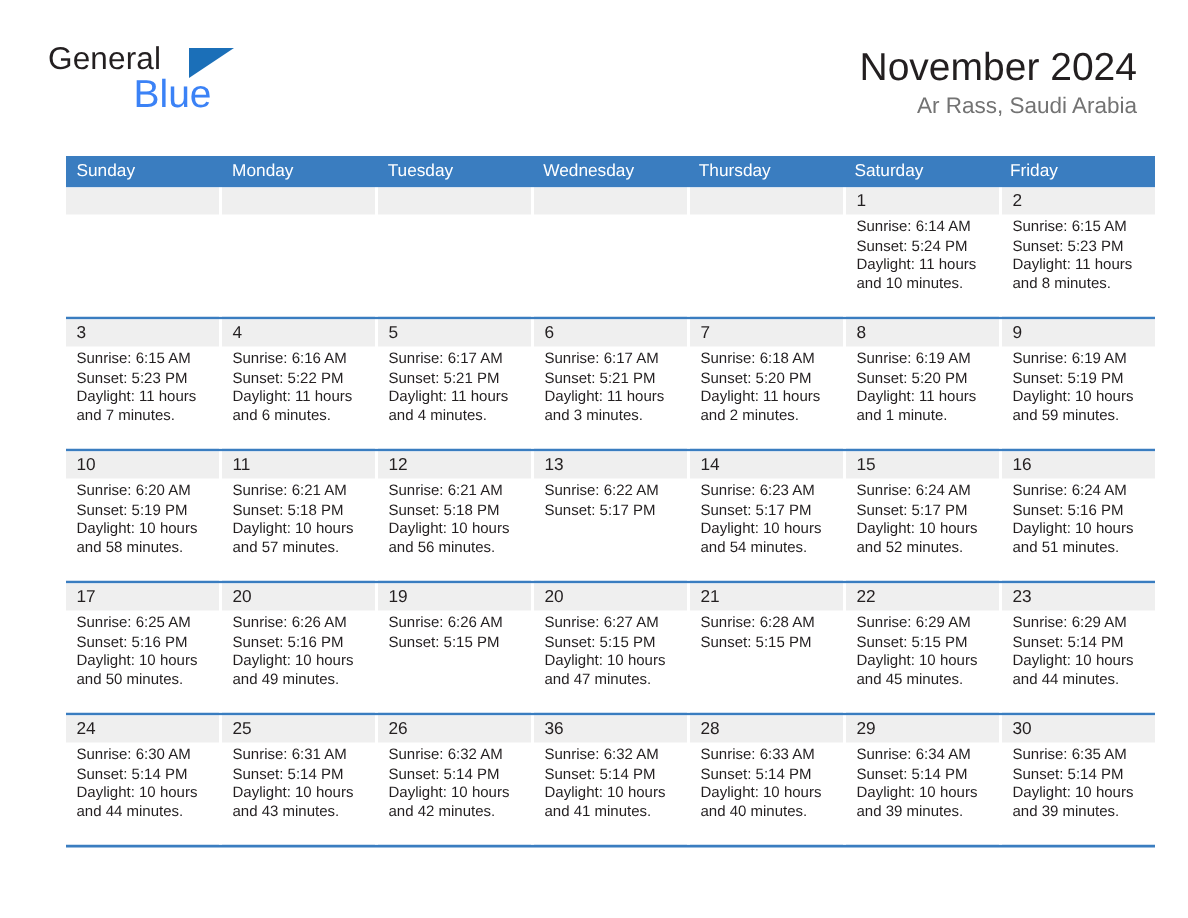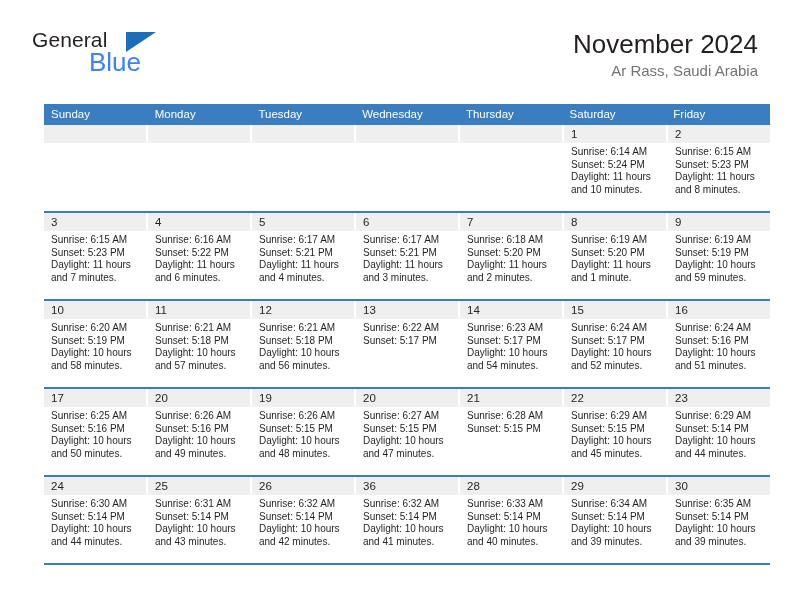--- a/index.html
+++ b/index.html
@@ -335,21 +335,20 @@
               <div>Sunrise: 6:26 AM</div>
               <div>Sunset: 5:16 PM</div>
               <div class="dl">Daylight: 10 hours and 49 minutes.</div>
             </div>
           </div>
           <div class="day">
             <div class="day-num">19</div>
             <div class="day-info">
               <div>Sunrise: 6:26 AM</div>
               <div>Sunset: 5:15 PM</div>
-              <div class="dl">Daylight: 10 hours and 48 minutes.</div>
             </div>
           </div>
           <div class="day">
             <div class="day-num">20</div>
             <div class="day-info">
               <div>Sunrise: 6:27 AM</div>
               <div>Sunset: 5:15 PM</div>
               <div class="dl">Daylight: 10 hours and 47 minutes.</div>
             </div>
           </div>

